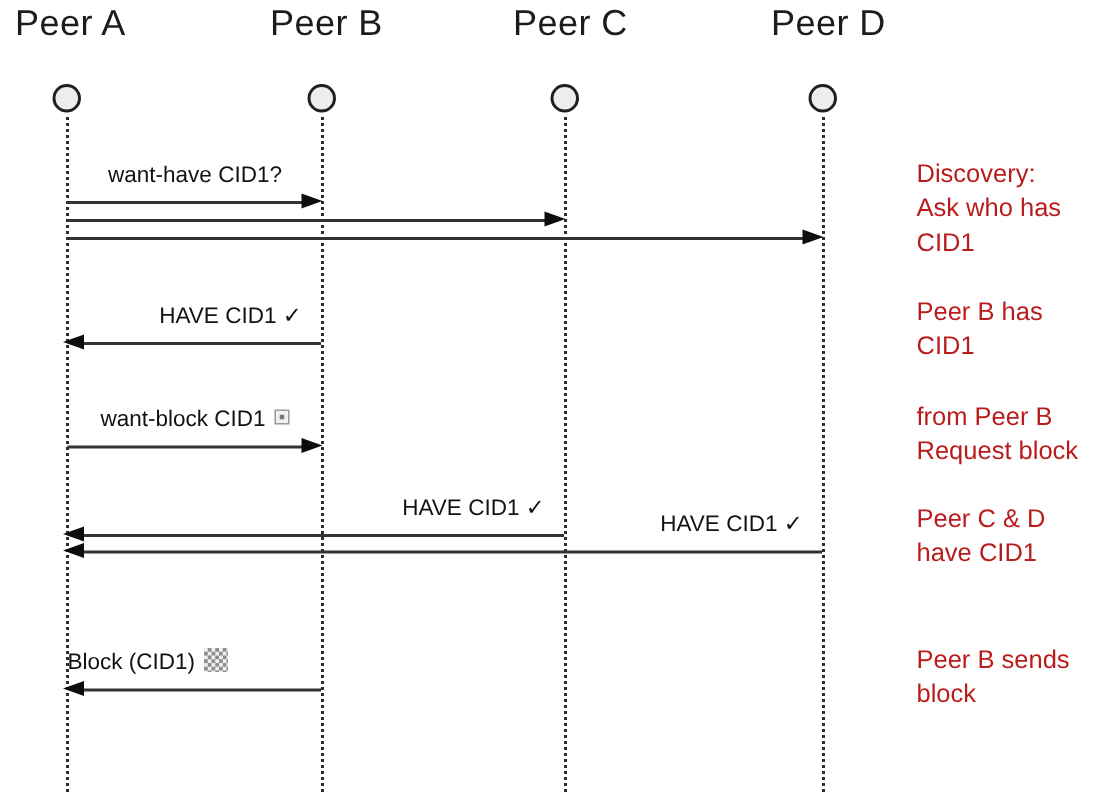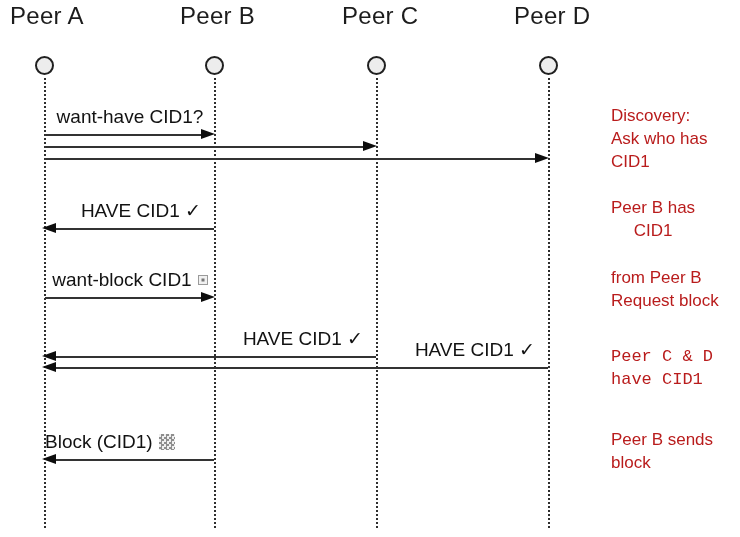--- a/index.html
+++ b/index.html
@@ -10,21 +10,21 @@
                 letter-spacing:0.3px; white-space:nowrap; }
   .peer-circle { position:absolute; width:19px; height:19px; border-radius:50%;
                  background:#ededed; border:2px solid #202020; box-sizing:border-box; }
   .lifeline { position:absolute; width:0; border-left:2px dotted #2e2e2e; }
 
   .msg-line { position:absolute; height:2px; background:#333333; }
   .head-r { position:absolute; width:0; height:0; border-top:5px solid transparent;
             border-bottom:5px solid transparent; border-left:14px solid #0d0d0d; }
   .head-l { position:absolute; width:0; height:0; border-top:5px solid transparent;
             border-bottom:5px solid transparent; border-right:14px solid #0d0d0d; }
-  .msg-label { position:absolute; font-size:19px; color:#121212; height:20px;
+  .msg-label { position:absolute; font-size:15px; color:#121212; height:20px;
                line-height:20px; white-space:nowrap; }
 
   .icon-outline-square { display:inline-block; width:8px; height:8px;
       border:1px solid #9a9a9a; background:#f1f1f1; position:relative;
       margin-left:6px; vertical-align:1px; }
   .icon-outline-square::after { content:""; position:absolute; left:50%; top:50%;
       width:3px; height:3px; background:#777; transform:translate(-50%,-50%); }
 
   .icon-checker-square { display:inline-block; width:16px; height:16px;
       margin-left:6px; vertical-align:-2px;
@@ -76,29 +76,29 @@
       <div class="msg-line" style="left: 55px; width: 159px; top: 459px;"></div>
       <div class="head-l" style="left: 42px; top: 454px;"></div>
       <div class="msg-label" style="left: 45px; width: 170px; top: 432px; text-align: left;"><span>Block (CID1)</span><span class="icon-checker-square"></span></div>
     </div>
   <div id="annotations">
       <div class="annotation" style="top: 104px;">
         <div>Discovery:</div>
         <div>Ask who has</div>
         <div>CID1</div>
       </div>
-      <div class="annotation" style="top: 196px; text-align: center;">
+      <div class="annotation" style="top: 196px;">
         <div>Peer B has</div>
         <div>CID1</div>
       </div>
       <div class="annotation" style="top: 266px;">
         <div>from Peer B</div>
         <div>Request block</div>
       </div>
-      <div class="annotation" style="top: 345px; font-family: Liberation Mono, monospace;">
+      <div class="annotation" style="top: 334px;">
         <div>Peer C &amp; D</div>
         <div>have CID1</div>
       </div>
       <div class="annotation" style="top: 428px;">
         <div>Peer B sends</div>
         <div>block</div>
       </div>
     </div>
 </div>
 

